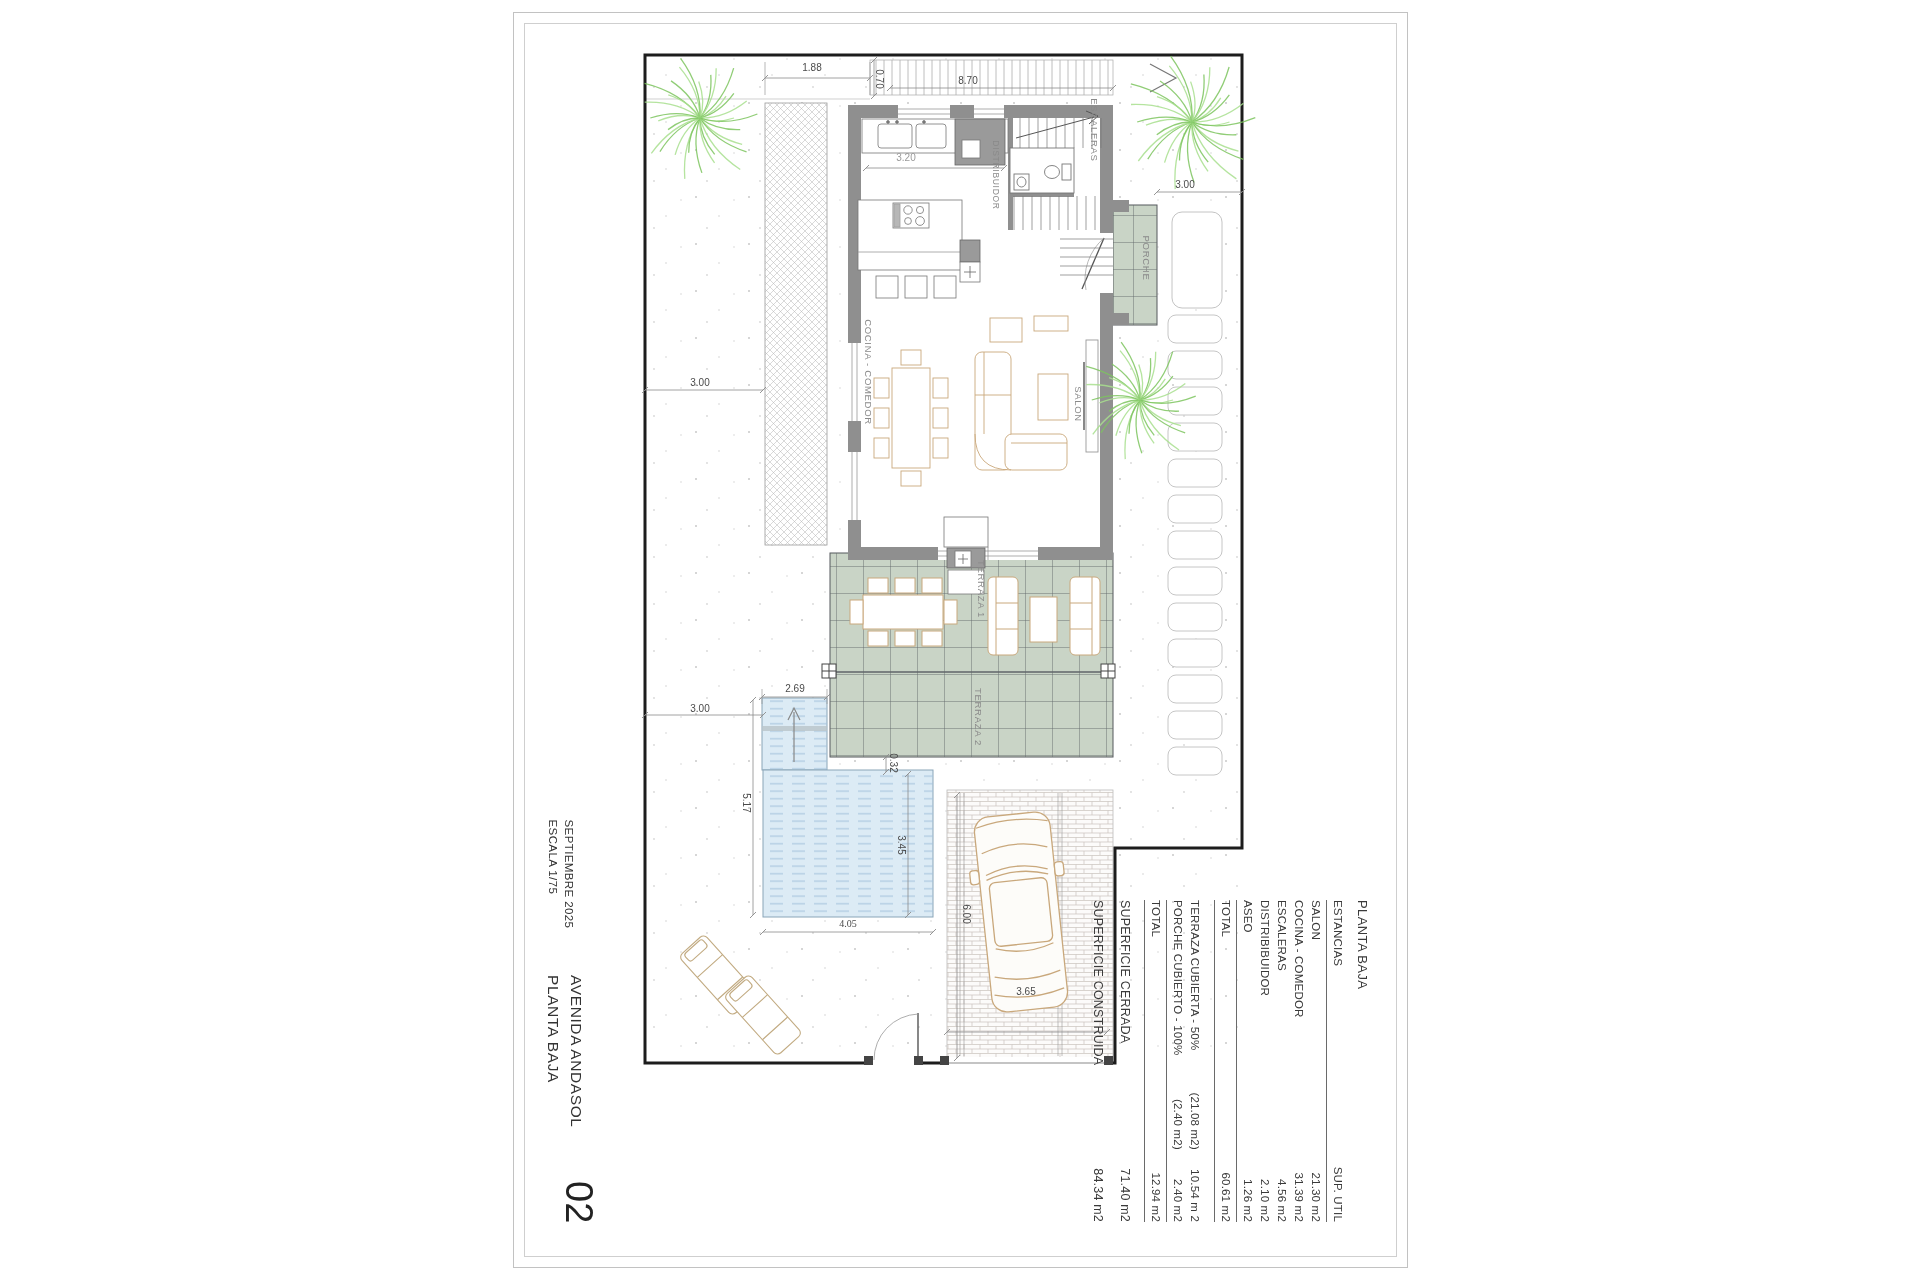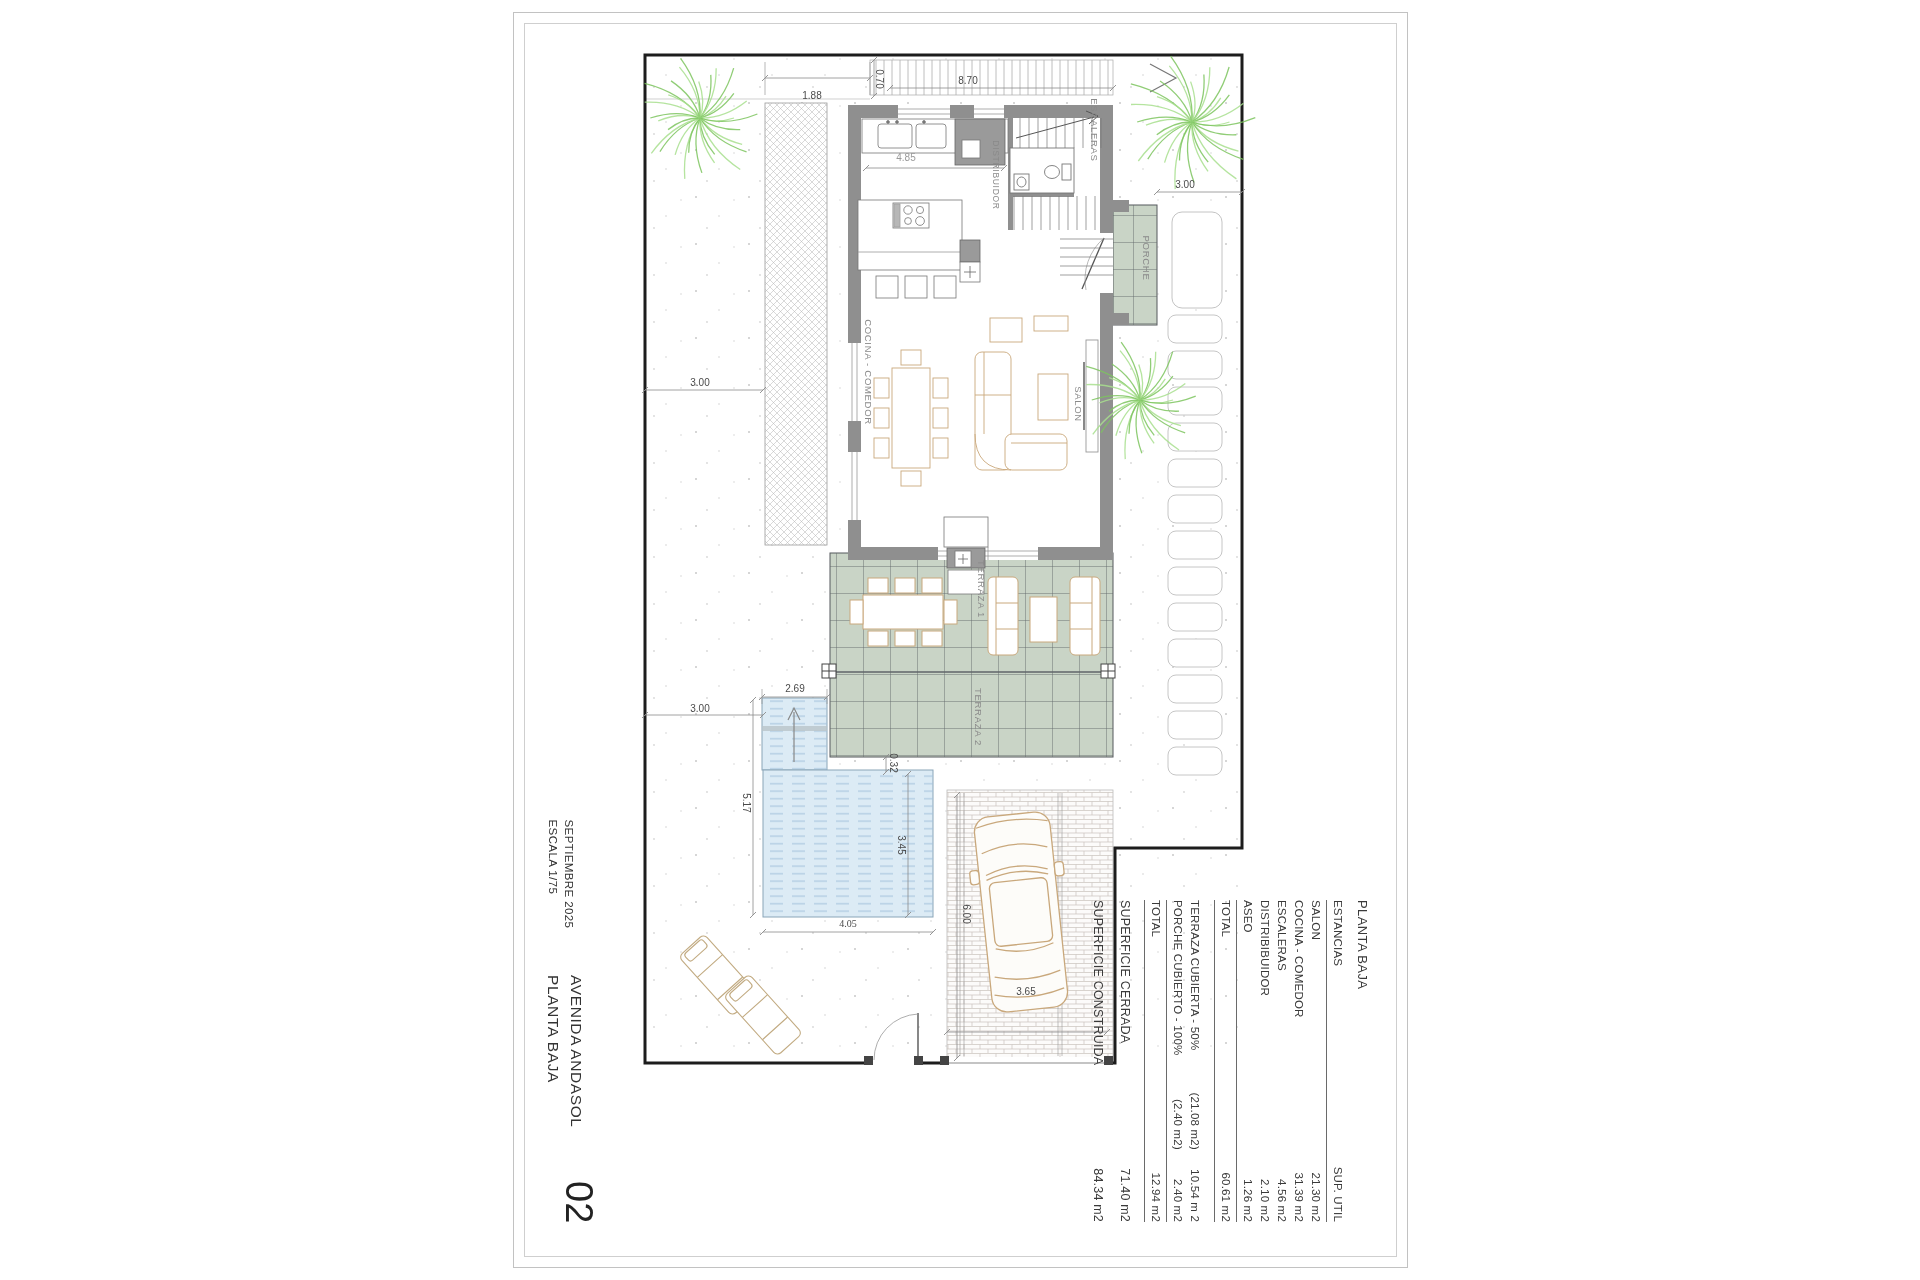--- a/index.html
+++ b/index.html
@@ -438,24 +438,24 @@
 
 
   <div class="rlabel" style="left:868px;top:372px;">COCINA - COMEDOR</div>
   <div class="rlabel" style="left:1078px;top:404px;">SALON</div>
   <div class="rlabel" style="left:996px;top:175px;font-size:8.5px;">DISTRIBUIDOR</div>
   <div class="rlabel" style="left:1094px;top:130px;">ESCALERAS</div>
   <div class="rlabel" style="left:1146px;top:258px;">PORCHE</div>
   <div class="rlabel" style="left:981px;top:589px;">TERRAZA 1</div>
   <div class="rlabel" style="left:978px;top:717px;">TERRAZA 2</div>
 
-  <div class="dim" style="left:812px;top:67px;margin-top:28px;">1.88</div>
+  <div class="dim" style="left:812px;top:67px;">1.88</div>
   <div class="dim v" style="left:879px;top:79px;">0.70</div>
   <div class="dim" style="left:968px;top:80px;">8.70</div>
-  <div class="dim lt" style="left:906px;top:157px;">4.85</div>
+  <div class="dim lt" style="left:906px;top:157px;">3.20</div>
   <div class="dim" style="left:1185px;top:184px;">3.00</div>
   <div class="dim" style="left:700px;top:382px;">3.00</div>
   <div class="dim" style="left:700px;top:708px;">3.00</div>
   <div class="dim" style="left:795px;top:688px;">2.69</div>
   <div class="dim v" style="left:746px;top:803px;">5.17</div>
   <div class="dim v" style="left:893px;top:763px;">0.32</div>
   <div class="dim v" style="left:901px;top:845px;">3.45</div>
   <div class="dim" style="left:848px;top:923px;font-family:Liberation Serif, serif;">4.05</div>
   <div class="dim v" style="left:966px;top:914px;">6.00</div>
   <div class="dim" style="left:1026px;top:991px;">3.65</div>

